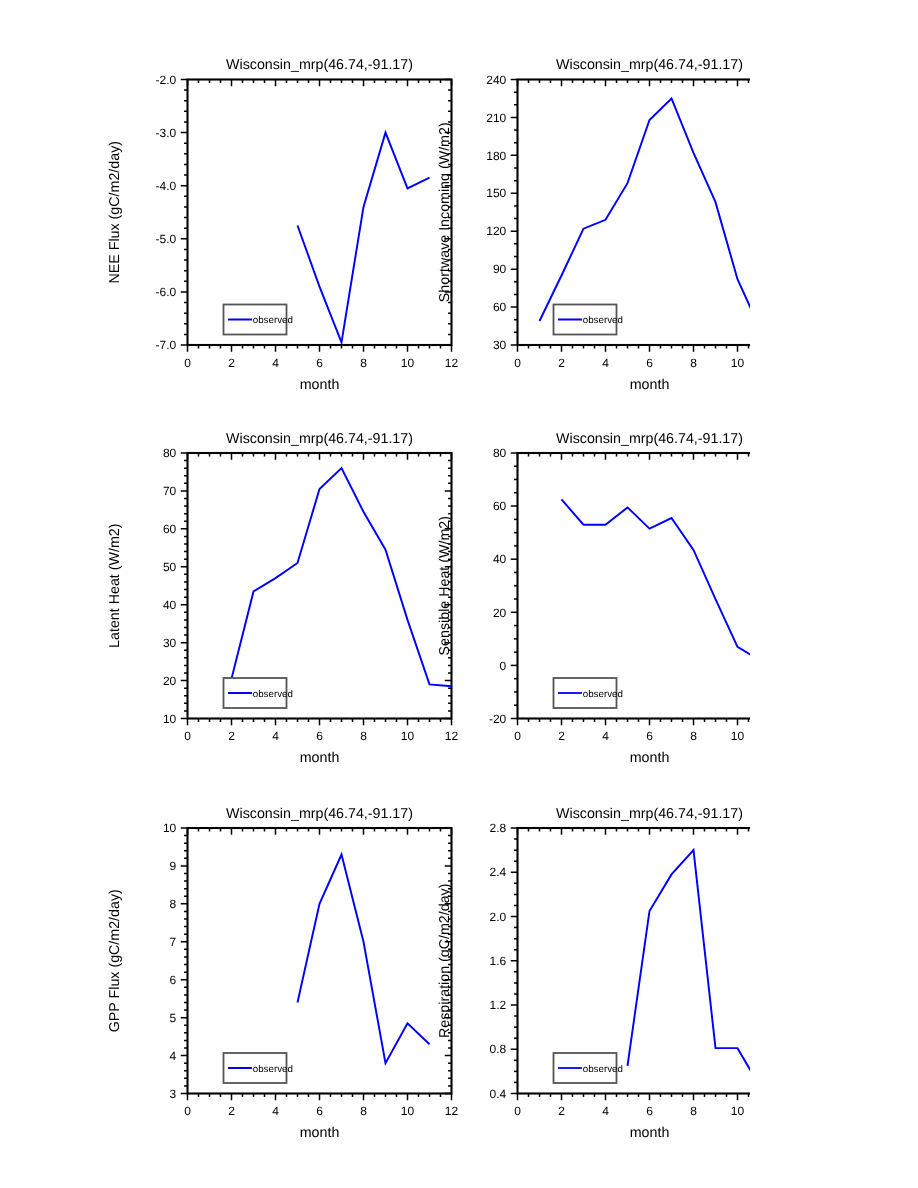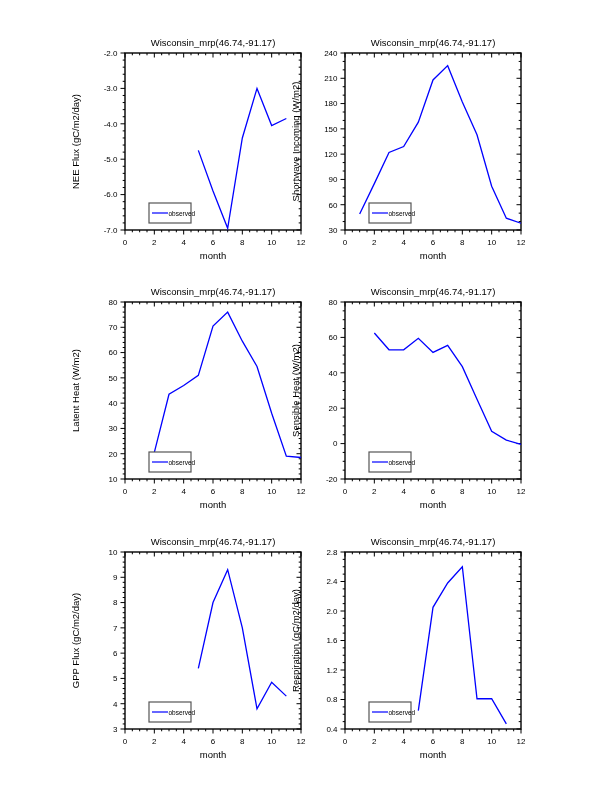--- a/index.html
+++ b/index.html
@@ -7,21 +7,20 @@
     padding: 0;
     background: #ffffff;
     font-family: "Liberation Sans", sans-serif;
   }
   #page {
     position: relative;
     width: 500px;
     height: 792px;
     background: #ffffff;
     overflow: hidden;
-    padding-left: 25px;
   }
   .panel {
     position: absolute;
     width: 250px;
     height: 252px;
   }
   .panel svg { display: block; }
   svg text {
     fill: #000000;
     font-family: "Liberation Sans", sans-serif;

